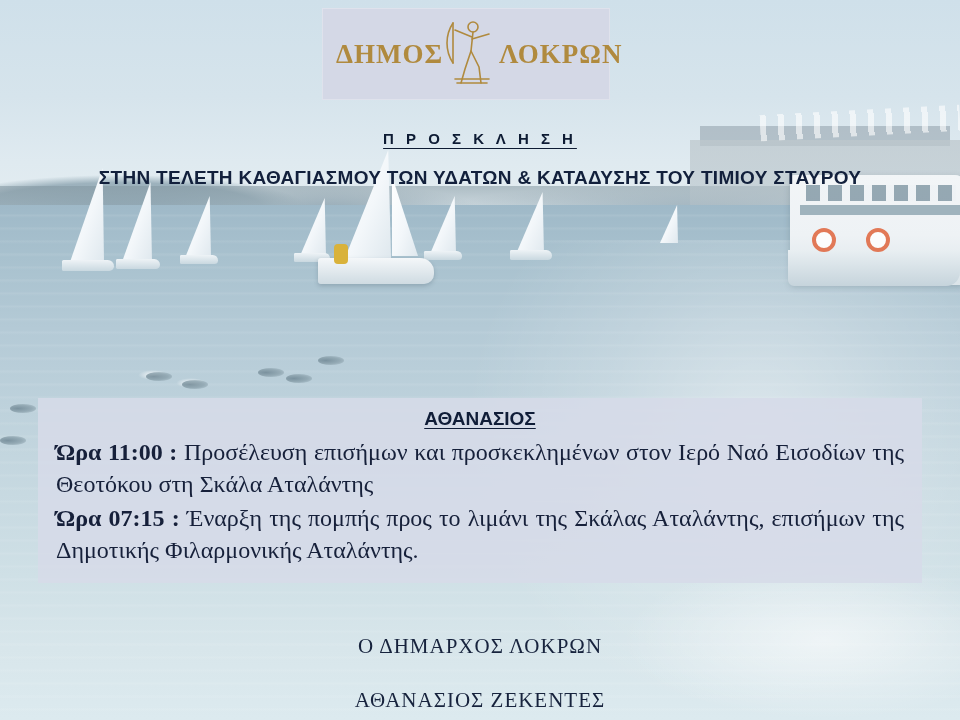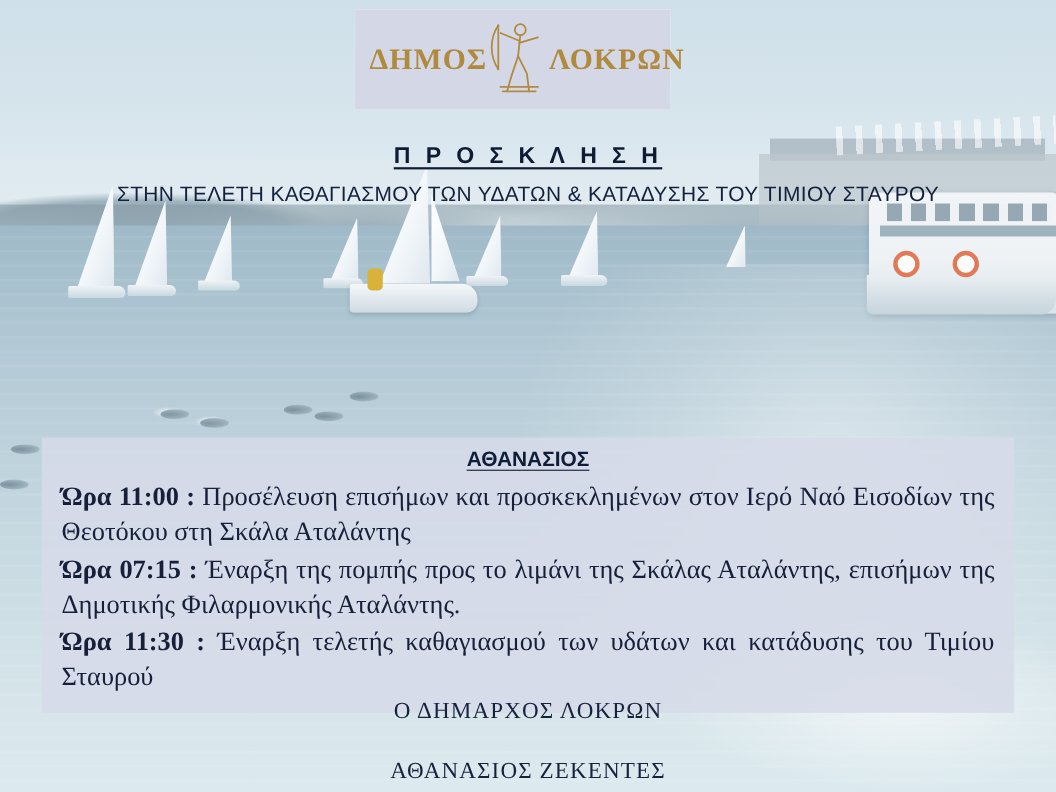--- a/index.html
+++ b/index.html
@@ -228,34 +228,34 @@
     height: 74px;
     flex: 0 0 auto;
   }
 
   
   .title-main {
     position: absolute;
     left: 0; top: 130px;
     width: 960px;
     text-align: center;
-    font-size: 21px;
+    font-size: 15px;
     font-weight: 700;
     color: #0d1b33;
     letter-spacing: 4px;
     text-decoration: underline;
     text-underline-offset: 4px;
   }
   .title-sub {
     position: absolute;
     left: 0; top: 167px;
     width: 960px;
     text-align: center;
     font-size: 19px;
-    font-weight: 400;
+    font-weight: 700;
     color: #12203c;
     letter-spacing: .3px;
   }
 
   
   .panel {
     position: absolute;
     left: 38px; top: 398px;
     width: 884px;
     padding: 10px 18px 14px 18px;
@@ -384,21 +384,18 @@
 
   <div class="panel">
     <div class="panel-title">ΑΘΑΝΑΣΙΟΣ</div>
 
     <div class="prog-line">
       <span class="prog-time">Ώρα 11:00 :</span><span> Προσέλευση επισήμων και προσκεκλημένων στον Ιερό Ναό Εισοδίων της Θεοτόκου στη Σκάλα Αταλάντης</span>
     </div>
     <div class="prog-line">
       <span class="prog-time">Ώρα 07:15 :</span><span> Έναρξη της πομπής προς το λιμάνι της Σκάλας Αταλάντης, επισήμων της Δημοτικής Φιλαρμονικής Αταλάντης.</span>
     </div>
-    <div class="prog-line">
-      <span class="prog-time">Ώρα 11:30 :</span><span> Έναρξη τελετής καθαγιασμού των υδάτων και κατάδυσης του Τιμίου Σταυρού</span>
-    </div>
   </div>
 
   <div class="sig sig-role">Ο ΔΗΜΑΡΧΟΣ ΛΟΚΡΩΝ</div>
   <div class="sig sig-name">ΑΘΑΝΑΣΙΟΣ ΖΕΚΕΝΤΕΣ</div>
 
 </div>
 
 </body></html>

